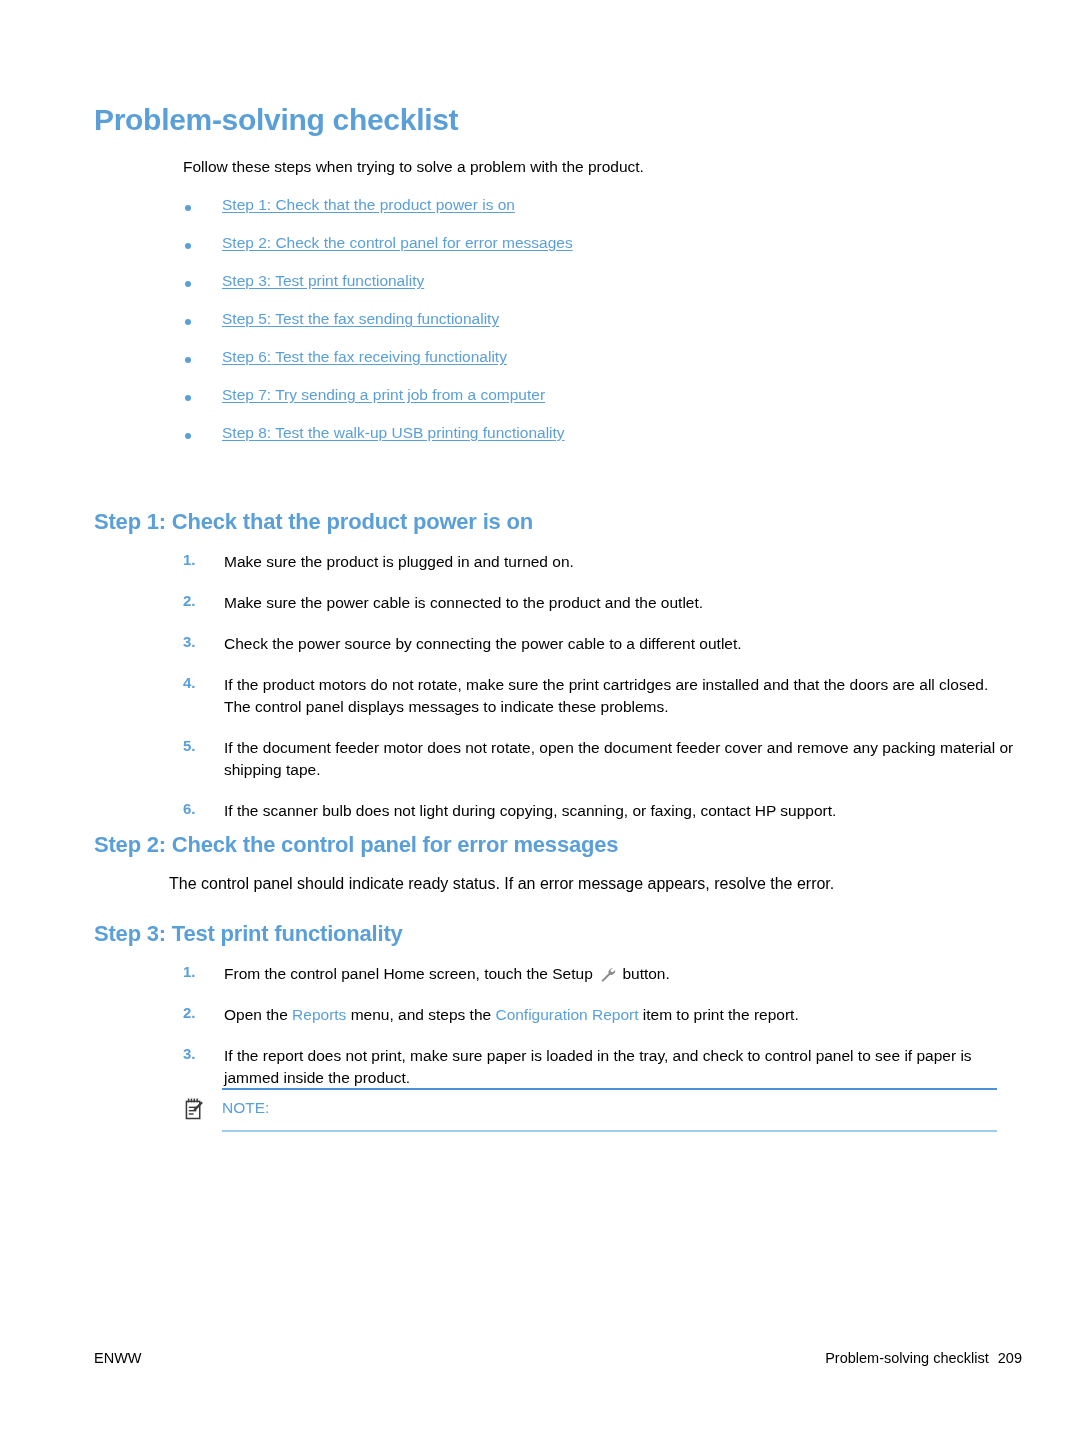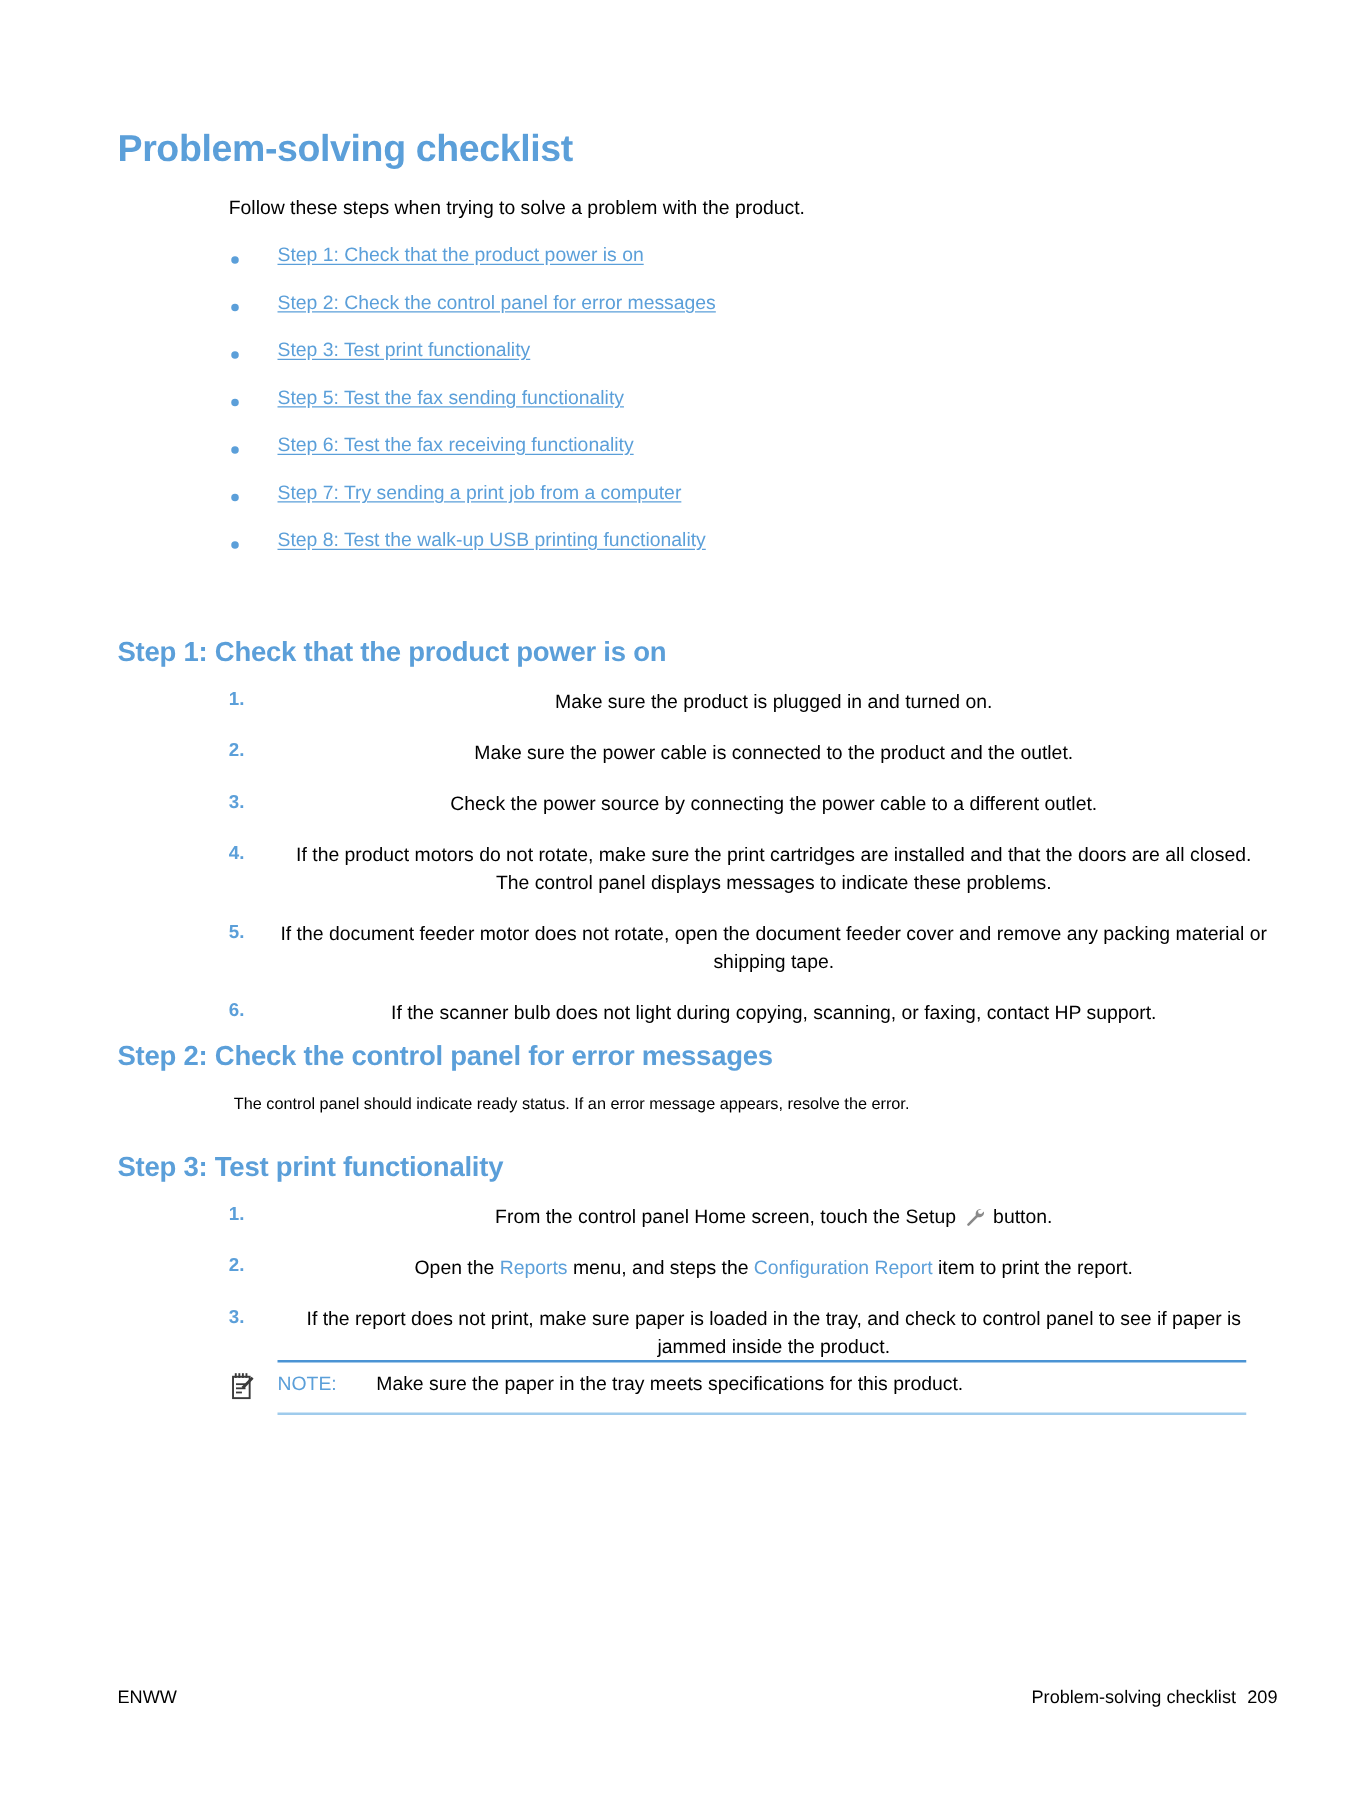--- a/index.html
+++ b/index.html
@@ -112,31 +112,30 @@
     width: 30px;
     font-size: 15px;
     font-weight: bold;
     color: #5B9FD9;
   }
   .num-body {
     margin-left: 41px;
     font-size: 15.5px;
     line-height: 22px;
     color: #000;
-    text-align: center;
   }
   .num-body.wide {
     width: 790px;
   }
 
   
   .para {
     position: absolute;
-    left: 187px;
-    font-size: 13px;
+    left: 169px;
+    font-size: 16px;
     color: #000;
     white-space: nowrap;
   }
   #para-step2 { top: 875px; }
 
   
   .ui-term {
     color: #5B9FD9;
   }
 
@@ -326,20 +325,19 @@
         <rect x="6" y="0.5" width="1.6" height="4" fill="#3A3A3A"></rect>
         <rect x="9" y="0.5" width="1.6" height="4" fill="#3A3A3A"></rect>
         <rect x="12" y="0.5" width="1.6" height="4" fill="#3A3A3A"></rect>
         <rect x="4" y="9" width="8" height="1.5" fill="#3A3A3A"></rect>
         <rect x="4" y="12.5" width="8" height="1.5" fill="#3A3A3A"></rect>
         <rect x="4" y="16" width="5" height="1.5" fill="#3A3A3A"></rect>
         <path d="M18.8 5.2l-1.6-1.6-8 8v1.7h1.7z" fill="#3A3A3A"></path>
       </svg>
     </span>
     <span class="note-label">NOTE:</span>
-    <span class="note-text">Make sure the paper in the tray meets specifications for this product.</span>
     <div class="note-rule-bottom"></div>
   </div>
 
   <div class="footer-left">ENWW</div>
   <div class="footer-right"><span>Problem-solving checklist</span><span class="footer-pagenum">209</span></div>
 
 </div>
 
 </body></html>

